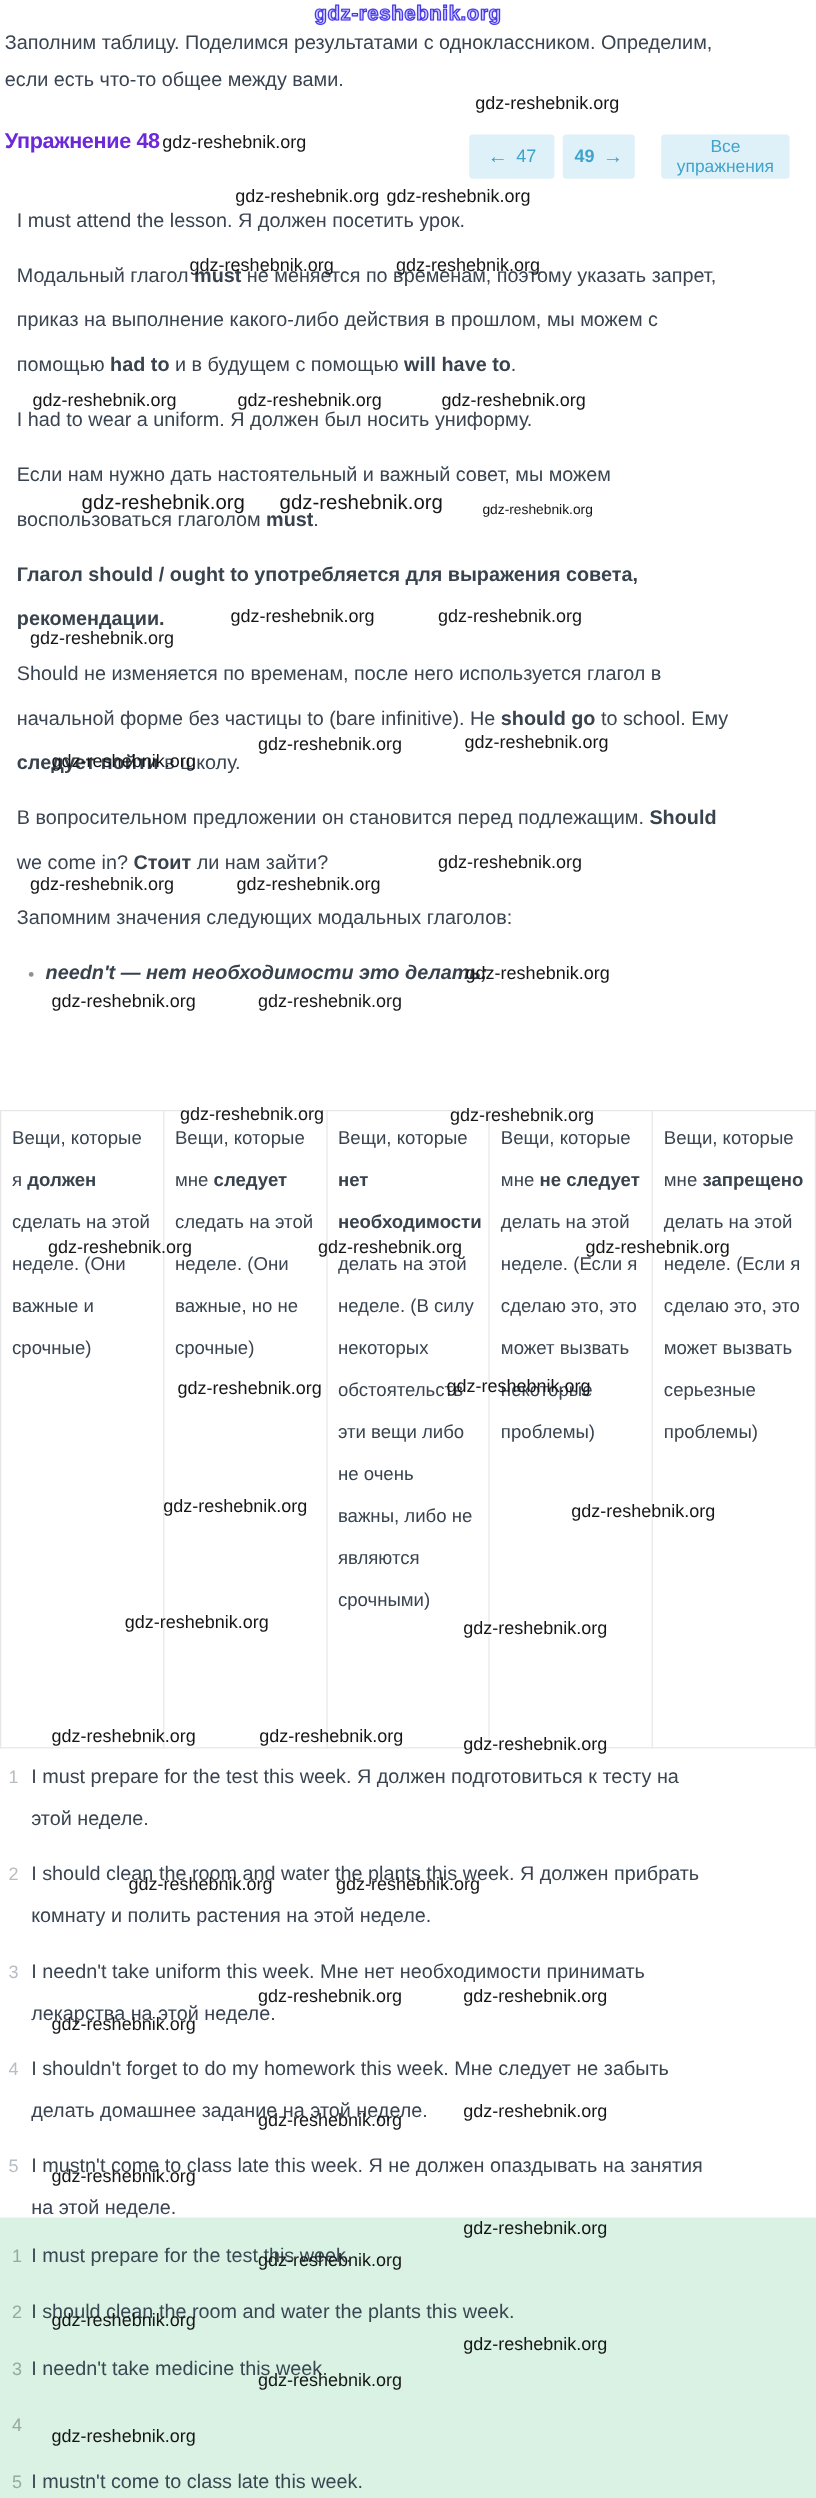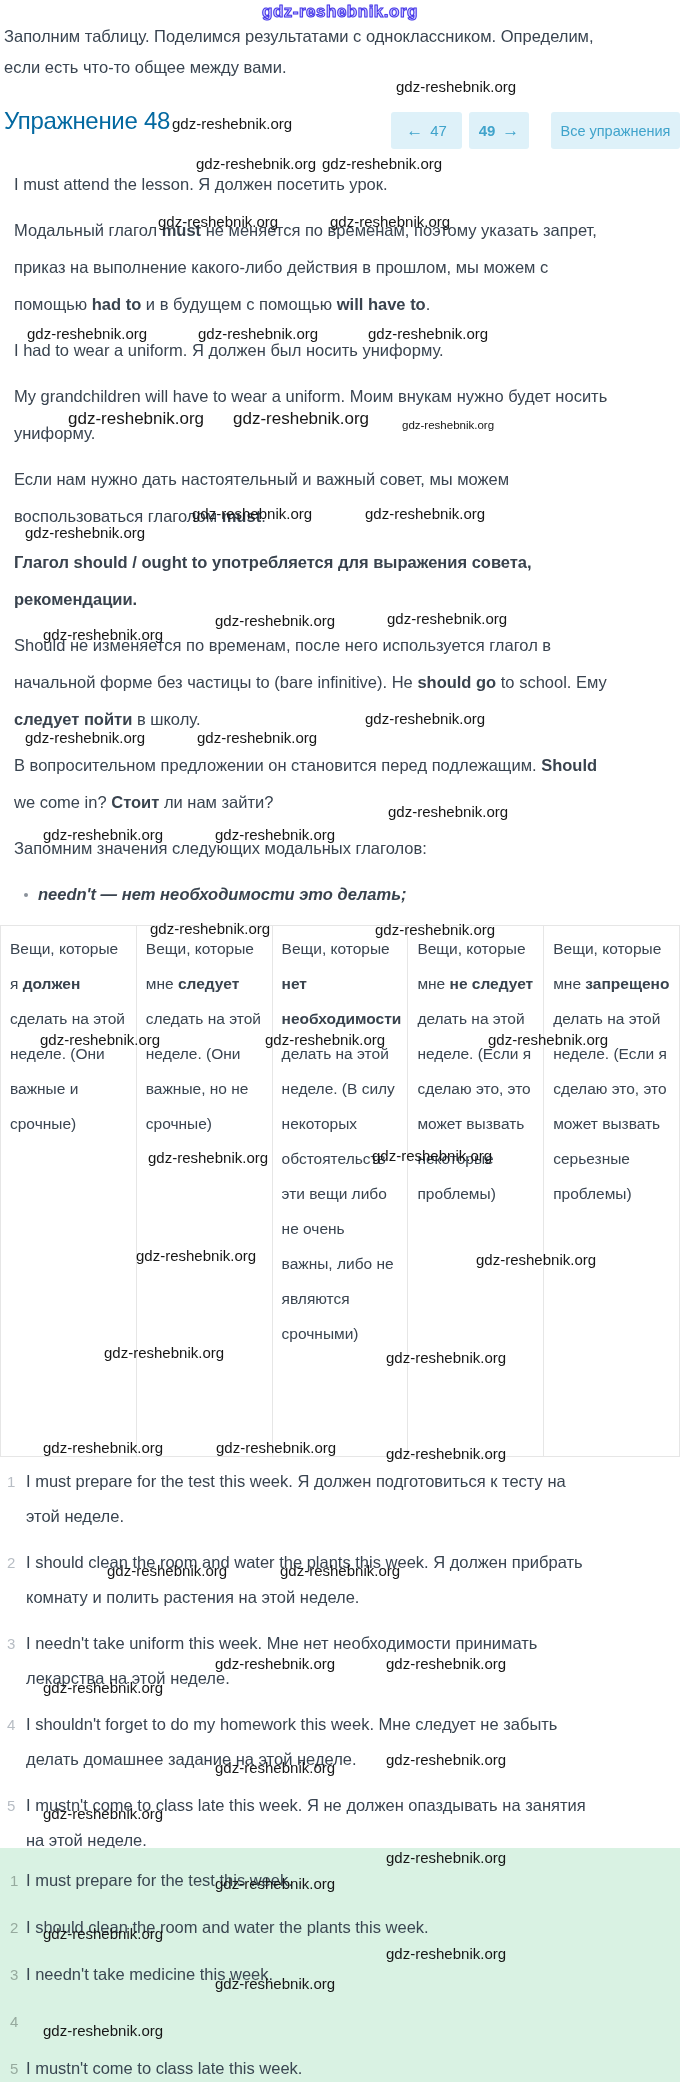--- a/index.html
+++ b/index.html
@@ -15,31 +15,31 @@
   .wm-outline{
     position:absolute;top:2px;left:50%;transform:translateX(-50%);
     font-size:17px;font-weight:700;letter-spacing:.5px;
     color:#cfc9ff;-webkit-text-stroke:1px #4638e8;text-shadow:0 0 1px #4638e8;
     z-index:41;white-space:nowrap;
   }
   
   .intro{position:absolute;top:21px;left:4px;width:610px;font-size:16.5px;line-height:31px;}
   
   .header-row{position:absolute;top:107px;left:4px;display:flex;align-items:baseline;z-index:2;}
-  .header-row h1{margin:0;font-size:24px;font-weight:400;color:#0369a1;letter-spacing:-.3px;}
+  .header-row h1{margin:0;font-size:18px;font-weight:700;color:#6d28d9;letter-spacing:-.3px;}
   .wm-inline{font-size:15px;color:#161616;margin-left:2px;}
   .btn{
     position:absolute;top:112px;height:37px;box-sizing:border-box;border:none;cursor:pointer;
     background:#def1f9;border-radius:3px;color:#3fa3cb;font-size:15px;font-family:inherit;
     display:flex;align-items:center;justify-content:center;gap:7px;z-index:1;
   }
   .btn .arrow{font-size:17px;line-height:1;}
   .btn-prev{left:391px;width:71px;}
   .btn-next{left:469px;width:60px;font-weight:bold;}
-  .btn-all{left:551px;width:129px;font-size:14.5px;}
+  .btn-all{left:551px;width:107px;font-size:14.5px;}
   
   .paragraphs{position:absolute;top:166px;left:14px;width:600px;font-size:16.5px;line-height:37px;}
   .paragraphs p{margin:0 0 9px 0;}
   b{font-weight:700;color:#39434e;}
   .bullet{display:flex;margin:9px 0 0 4px;font-size:16.5px;line-height:37px;font-style:italic;}
   .dot{flex:none;width:4px;height:4px;border-radius:50%;background:#8a919a;margin:17px 10px 0 6px;}
   
   .modal-table{position:absolute;top:925px;left:0;width:680px;height:532px;border-collapse:collapse;table-layout:fixed;z-index:0;}
   .modal-table td{border:1px solid #e6e6e6;vertical-align:top;padding:5px 8px 0 9px;font-size:15.5px;line-height:35px;}
   
@@ -72,21 +72,20 @@
   <span>49</span>
   <span class="arrow">→</span>
 </button>
 <button class="btn btn-all">Все упражнения</button>
 
 <div class="paragraphs">
   <div id="paras">
       <p><span>I must attend the lesson. Я должен посетить урок.</span></p>
       <p><span>Модальный глагол </span><b>must</b><span> не меняется по временам, поэтому указать запрет, приказ на выполнение какого-либо действия в прошлом, мы можем с помощью </span><b>had to</b><span> и в будущем с помощью </span><b>will have to</b><span>.</span></p>
       <p><span>I had to wear a uniform. Я должен был носить униформу.</span></p>
-      <p><span>My grandchildren will have to wear a uniform. Моим внукам нужно будет носить униформу.</span></p>
       <p><span>Если нам нужно дать настоятельный и важный совет, мы можем воспользоваться глаголом </span><b>must</b><span>.</span></p>
       <p><b>Глагол should / ought to употребляется для выражения совета, рекомендации.</b></p>
       <p><span>Should не изменяется по временам, после него используется глагол в начальной форме без частицы to (bare infinitive). He </span><b>should go</b><span> to school. Ему </span><b>следует пойти</b><span> в школу.</span></p>
       <p><span>В вопросительном предложении он становится перед подлежащим. </span><b>Should</b><span> we come in? </span><b>Стоит</b><span> ли нам зайти?</span></p>
       <p><span>Запомним значения следующих модальных глаголов:</span></p>
     </div>
   <div class="bullet">
     <span class="dot"></span>
     <b>needn't — нет необходимости это делать;</b>
   </div>

